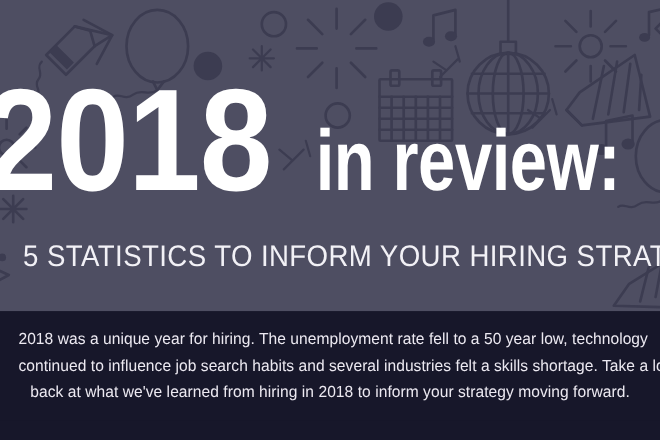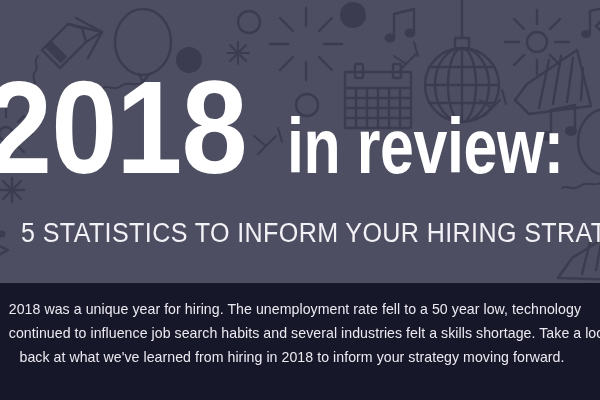--- a/index.html
+++ b/index.html
@@ -85,20 +85,21 @@
   }
 
   
   .lower {
     position:absolute;
     left:0; top:283px;
     width:600px; height:99px;
     background:#17172a;
     display:flex;
     align-items:center;
+    justify-content:center;
   }
   .body-copy {
     width:584px;
     text-align:center;
     color:#ece9f1;
     font-family:"Liberation Sans Narrow","Liberation Sans", sans-serif;
     font-weight:300;
     font-size:14.6px;
     line-height:24px;
     letter-spacing:0.05px;

